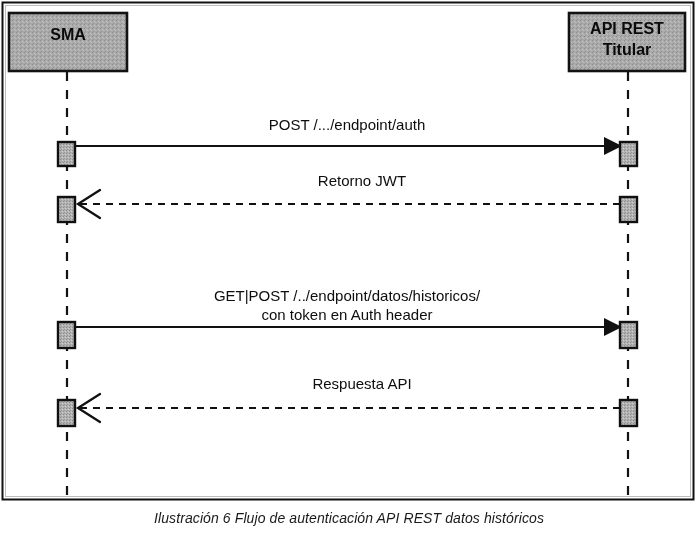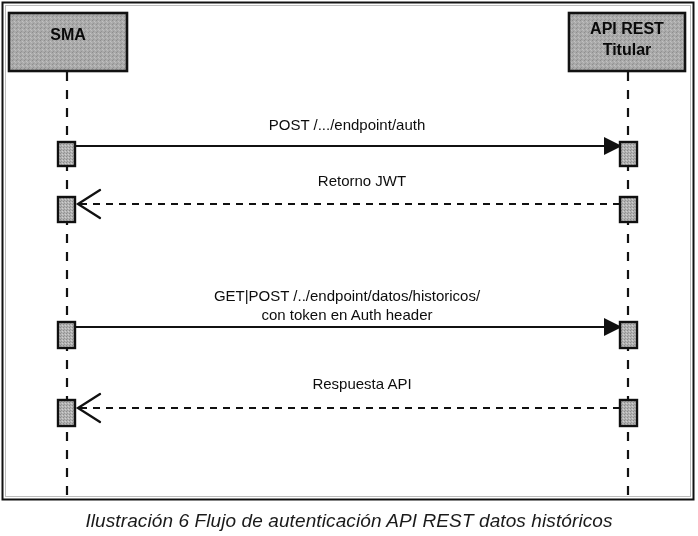--- a/index.html
+++ b/index.html
@@ -40,21 +40,21 @@
     font-weight: 700;
     text-anchor: middle;
   }
   .caption-text {
     position: absolute;
     left: 0;
     width: 698px;
     text-align: center;
     font-family: "Liberation Sans", sans-serif;
     font-style: italic;
-    font-size: 19px;
+    font-size: 14px;
     color: #1a1a1a;
     letter-spacing: 0.1px;
   }
 </style>
 </head>
 <body>
 
 <div id="stage">
 
   <svg id="diagram-svg" width="698" height="506" viewBox="0 0 698 506">

